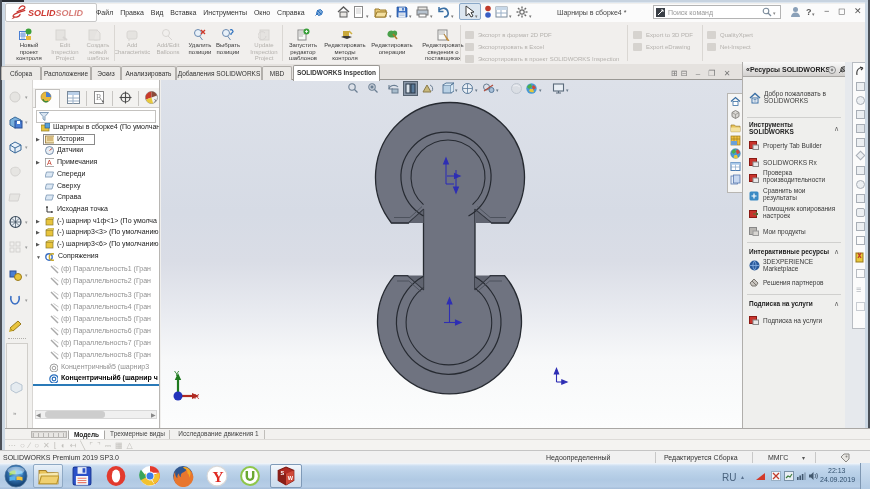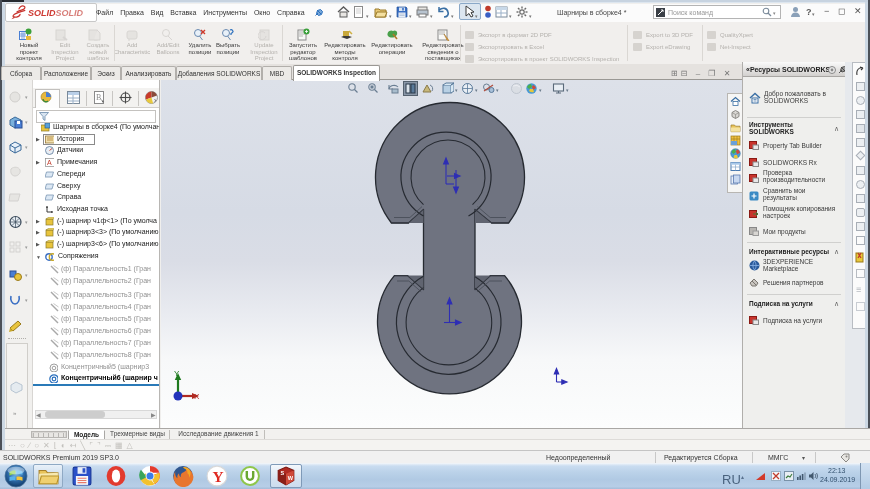--- a/index.html
+++ b/index.html
@@ -818,21 +818,21 @@
 
  <div class="tkb" style="left:270px;width:32px;background:linear-gradient(rgba(255,255,255,0.75),rgba(255,255,255,0.3));border:1px solid #7f9ab8;"></div>
  <svg class="abs" style="left:276px;top:3px;" width="20" height="20" viewBox="0 0 18 18">
   <path d="M2,4 L9,1 L16,4 L16,13 L9,17 L2,13 Z" fill="#b02a22" stroke="#7a1a14"></path>
   <path d="M2,4 L9,7 L9,17 L2,13 Z" fill="#8a1f18"></path>
   <path d="M9,7 L16,4 L16,13 L9,17 Z" fill="#d04a3a"></path>
   <text x="4" y="8" font-size="5" fill="#fff" font-weight="bold" font-family="Liberation Sans">S</text>
   <text x="10.5" y="13" font-size="5" fill="#fff" font-weight="bold" font-family="Liberation Sans">W</text>
  </svg>
 
- <div class="tx" style="left:722px;top:9px;font-size:13px;color:#4a637e;">RU</div>
+ <div class="tx" style="left:722px;top:9px;font-size:10px;color:#4a637e;">RU</div>
  <div class="tx" style="left:741px;top:10px;font-size:6px;color:#5a7390;">▴</div>
  <svg class="abs" style="left:755px;top:9px;" width="11" height="9" viewBox="0 0 11 9">
       <path d="M1,8 L10,1 L10,8 Z" fill="#d23a2a"></path>
     </svg>
  <svg class="abs" style="left:771px;top:8px;" width="10" height="10" viewBox="0 0 10 10">
       <rect x="0.5" y="0.5" width="9" height="9" fill="#f4f6f8" stroke="#9ab0c4"></rect>
       <path d="M2,2 l6,6 M8,2 l-6,6" stroke="#c03a2a" stroke-width="1.3"></path>
     </svg>
  <svg class="abs" style="left:784px;top:8px;" width="10" height="10" viewBox="0 0 10 10">
       <rect x="0.5" y="0.5" width="9" height="9" fill="#e8eef4" stroke="#7a92a8"></rect>

